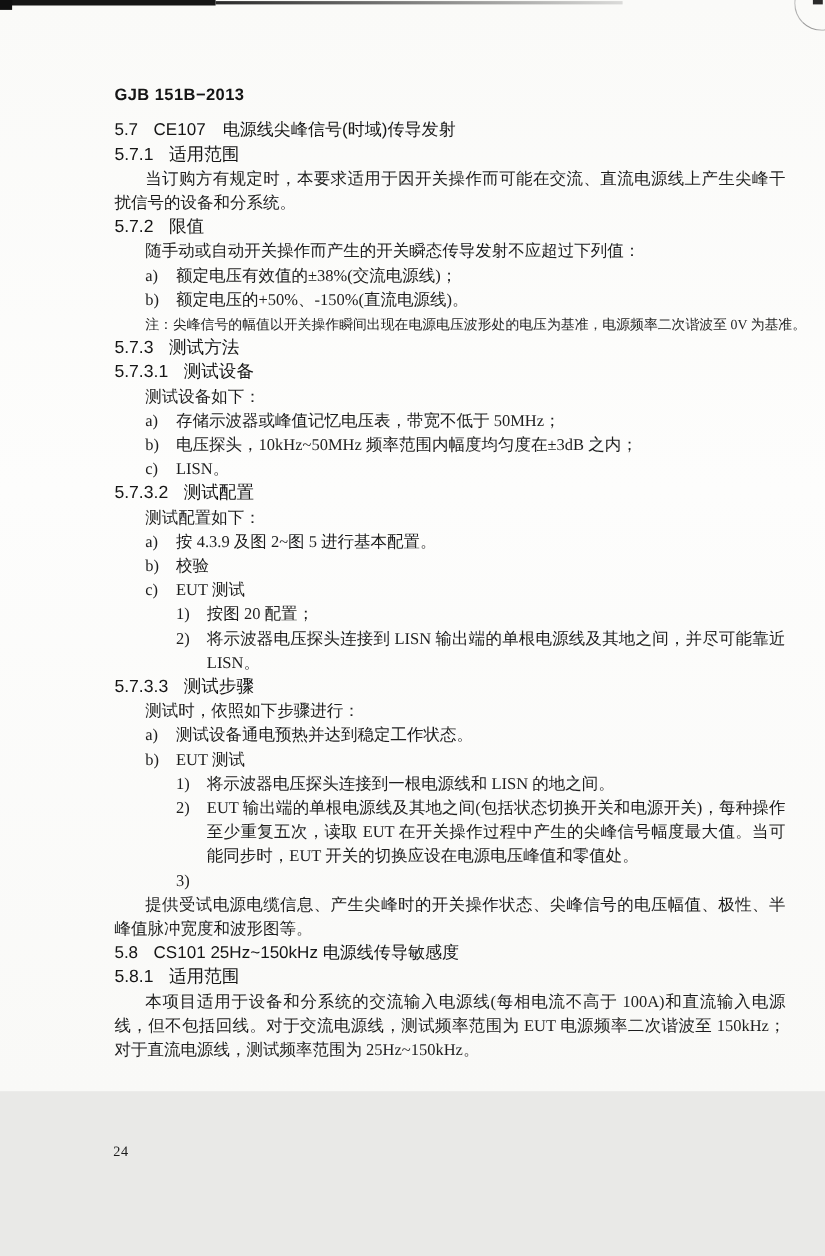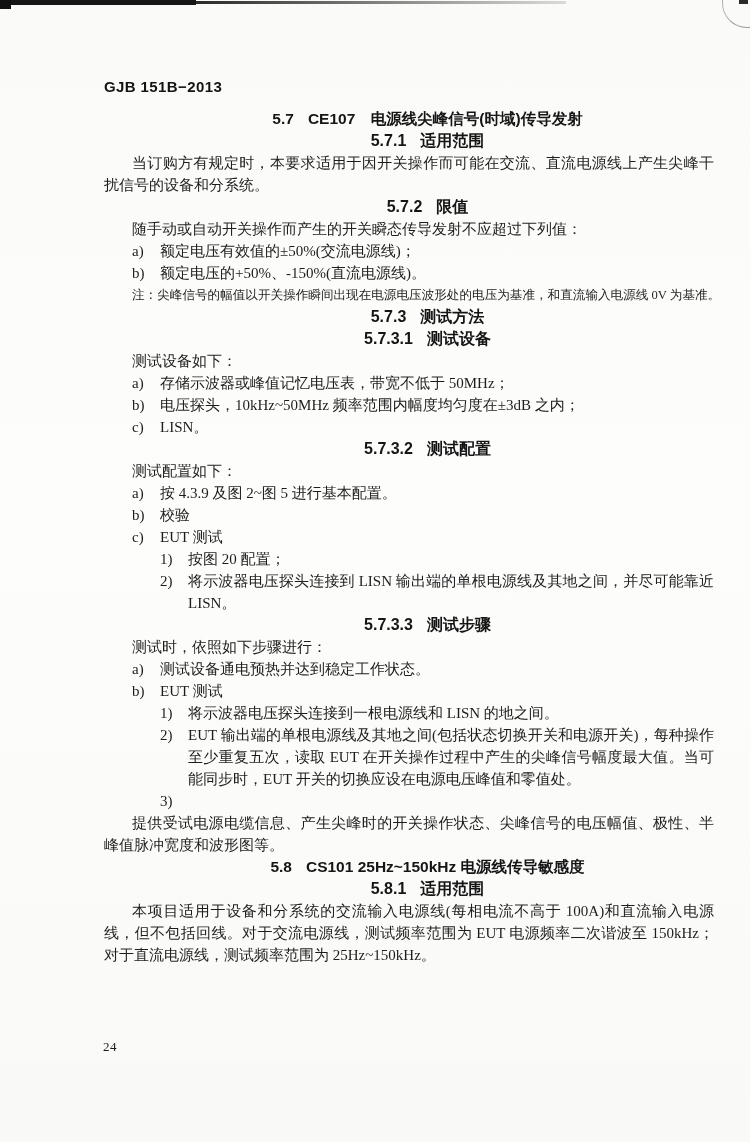--- a/index.html
+++ b/index.html
@@ -2,21 +2,21 @@
 <html><head>
 <meta charset="utf-8">
 <style>
   html,body{margin:0;padding:0;}
   body{
     width:750px;height:1142px;overflow:hidden;
     background:#e9e9e7;
     font-family:"Liberation Serif", serif;
   }
   .page{
-    position:relative;width:750px;height:1142px;
+    position:relative;width:750px;height:992px;
     background:linear-gradient(180deg,#fafaf8 0%,#fdfdfc 45%,#f9f9f7 100%);
     color:#1d1d1d;
   }
   
   .scan-bar-1{position:absolute;left:0;top:0;width:196px;height:5px;background:#161616;}
   .scan-bar-2{position:absolute;left:196px;top:1px;width:370px;height:3px;
     background:linear-gradient(90deg,rgba(30,30,30,.95),rgba(40,40,40,.15));}
   .scan-nub{position:absolute;left:0;top:0;width:11px;height:9px;background:#101010;}
   .scan-tick{position:absolute;right:2px;top:0;width:9px;height:4px;background:#2a2a2a;}
   .corner-curve{position:absolute;right:-22px;top:-22px;width:48px;height:48px;
@@ -25,21 +25,21 @@
   .doc-header{
     position:absolute;left:104px;top:78px;
     font-family:"Liberation Sans", sans-serif;font-weight:bold;
     font-size:15px;letter-spacing:.4px;color:#141414;
   }
   .content{
     position:absolute;left:104px;top:108px;width:610px;
     font-size:15px;line-height:22px;text-align:justify;
   }
   .blk{min-height:22px;}
-  .hd{font-family:"Liberation Sans", sans-serif;font-weight:bold;text-align:center;color:#151515;margin-left:37px;}
+  .hd{font-family:"Liberation Sans", sans-serif;font-weight:normal;text-align:left;color:#151515;}
   .h2{font-size:15.5px;}
   .h3,.h4{font-size:16px;}
   .hd .num{display:inline-block;margin-right:14px;}
   .para{text-indent:28px;}
   .li{display:flex;}
   .li1{padding-left:28px;}
   .li2{padding-left:56px;}
   .li .marker{flex:0 0 28px;}
   .li .txt{flex:1;text-align:justify;}
   .subpara{padding-left:56px;}
@@ -62,27 +62,27 @@
   <div class="doc-header">GJB 151B−2013</div>
 
   <div class="content">
       <div class="blk hd h2"><span class="num">5.7</span><span class="title">CE107　电源线尖峰信号(时域)传导发射</span></div>
       <div class="blk hd h3"><span class="num">5.7.1</span><span class="title">适用范围</span></div>
       <div class="blk para">当订购方有规定时，本要求适用于因开关操作而可能在交流、直流电源线上产生尖峰干扰信号的设备和分系统。</div>
       <div class="blk hd h3"><span class="num">5.7.2</span><span class="title">限值</span></div>
       <div class="blk para">随手动或自动开关操作而产生的开关瞬态传导发射不应超过下列值：</div>
       <div class="blk li li1">
         <span class="marker">a)</span>
-        <span class="txt">额定电压有效值的±50%(交流电源线)；</span>
+        <span class="txt">额定电压有效值的±38%(交流电源线)；</span>
       </div>
       <div class="blk li li1">
         <span class="marker">b)</span>
         <span class="txt">额定电压的+50%、-150%(直流电源线)。</span>
       </div>
-      <div class="blk note">注：尖峰信号的幅值以开关操作瞬间出现在电源电压波形处的电压为基准，和直流输入电源线 0V 为基准。</div>
+      <div class="blk note">注：尖峰信号的幅值以开关操作瞬间出现在电源电压波形处的电压为基准，电源频率二次谐波至 0V 为基准。</div>
       <div class="blk hd h3"><span class="num">5.7.3</span><span class="title">测试方法</span></div>
       <div class="blk hd h4"><span class="num">5.7.3.1</span><span class="title">测试设备</span></div>
       <div class="blk para">测试设备如下：</div>
       <div class="blk li li1">
         <span class="marker">a)</span>
         <span class="txt">存储示波器或峰值记忆电压表，带宽不低于 50MHz；</span>
       </div>
       <div class="blk li li1">
         <span class="marker">b)</span>
         <span class="txt">电压探头，10kHz~50MHz 频率范围内幅度均匀度在±3dB 之内；</span>

